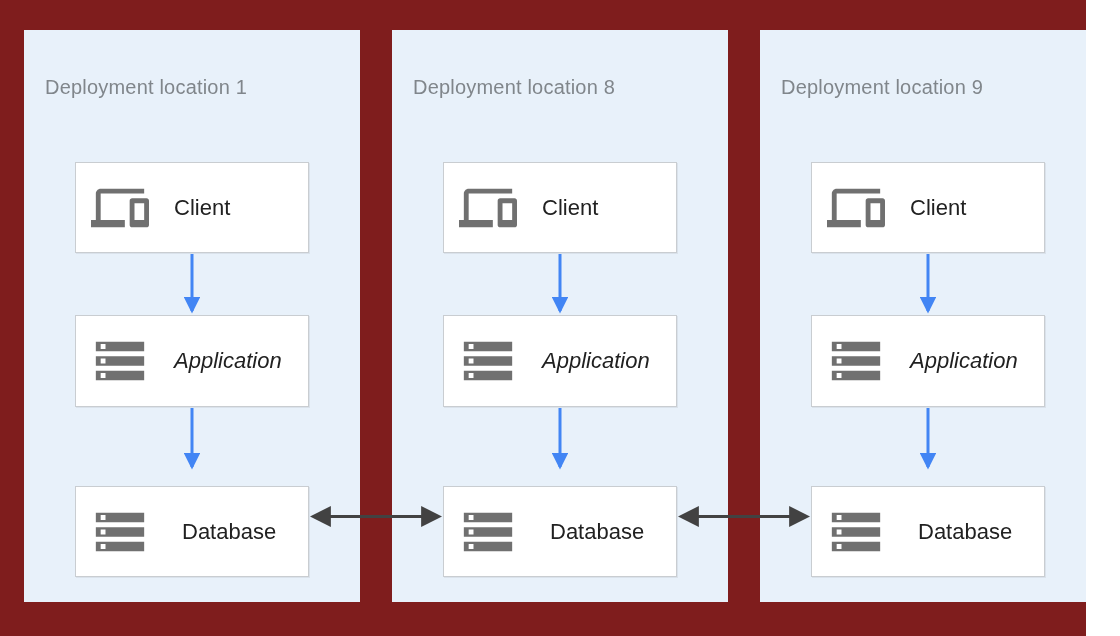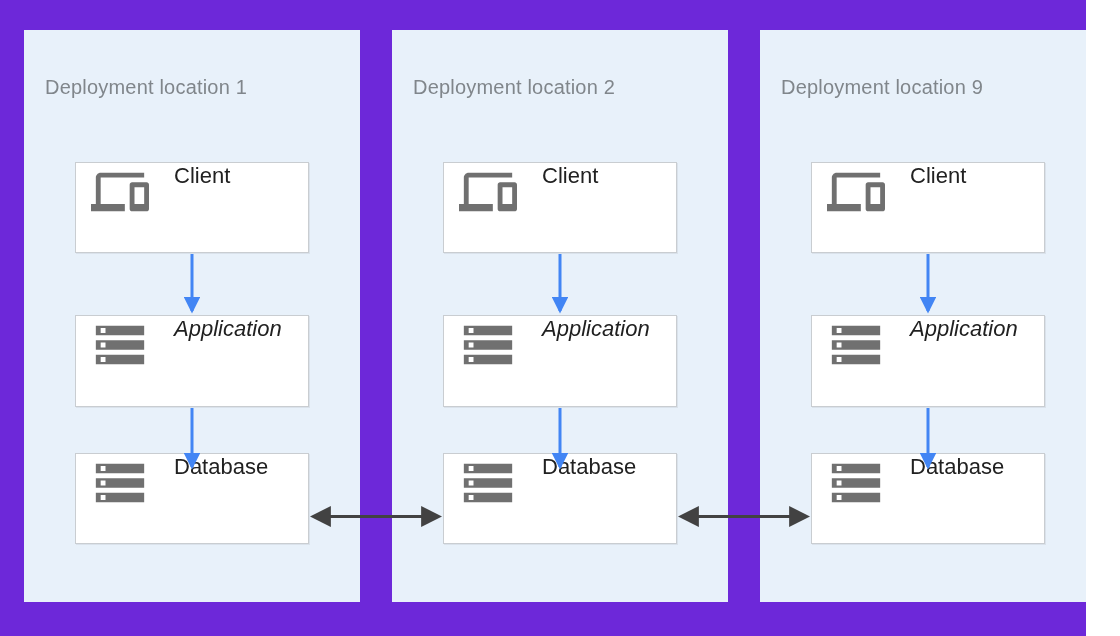--- a/index.html
+++ b/index.html
@@ -3,21 +3,21 @@
 <meta charset="utf-8">
 <style>
   * { margin: 0; padding: 0; box-sizing: border-box; }
   html, body { background: #ffffff; }
   body { font-family: "Liberation Sans", "DejaVu Sans", sans-serif; }
 
   .canvas {
     position: relative;
     width: 1086px;
     height: 636px;
-    background: #6d28d9;
+    background: #7f1d1d;
     overflow: hidden;
   }
 
   .panel {
     position: absolute;
     top: 30px;
     width: 336px;
     height: 572px;
     background: #E8F1FA;
   }
@@ -36,26 +36,26 @@
 
   .node {
     position: absolute;
     left: 51px;
     width: 234px;
     height: 91px;
     background: #ffffff;
     border: 1px solid #C9CDD1;
     box-shadow: 1px 1px 0 rgba(0,0,0,0.06);
     display: flex;
-    align-items: flex-start;
+    align-items: center;
     padding-left: 14px;
   }
   .node-client      { top: 132px; }
   .node-application { top: 285px; height: 92px; font-style: italic; }
-  .node-database    { top: 423px; }
+  .node-database    { top: 456px; gap: 8px; }
 
   .node-icon {
     width: 60px;
     display: flex;
     justify-content: center;
     align-items: center;
     flex: 0 0 60px;
   }
   .node-icon svg { display: block; }
 
@@ -105,21 +105,21 @@
       <span class="node-icon">
         <svg width="58" height="58" viewBox="0 0 24 24" fill="#707070">
             <path d="M2 20h20v-4H2v4zm2-3h2v2H4v-2zM2 4v4h20V4H2zm4 3H4V5h2v2zm-4 7h20v-4H2v4zm2-3h2v2H4v-2z"></path>
           </svg>
       </span>
       <span class="node-label">Database</span>
     </div>
   </section>
 
   <section class="panel panel-2">
-    <div class="panel-title">Deployment location 2</div>
+    <div class="panel-title">Deployment location 8</div>
 
     <div class="node node-client">
       <span class="node-icon">
         <svg width="58" height="58" viewBox="0 0 24 24" fill="#707070">
             <path d="M4 6h18V4H4c-1.1 0-2 .9-2 2v11H0v3h14v-3H4V6zm19 2h-6c-.55 0-1 .45-1 1v10c0 .55.45 1 1 1h6c.55 0 1-.45 1-1V9c0-.55-.45-1-1-1zm-1 9h-4v-7h4v7z"></path>
           </svg>
       </span>
       <span class="node-label">Client</span>
     </div>
 

